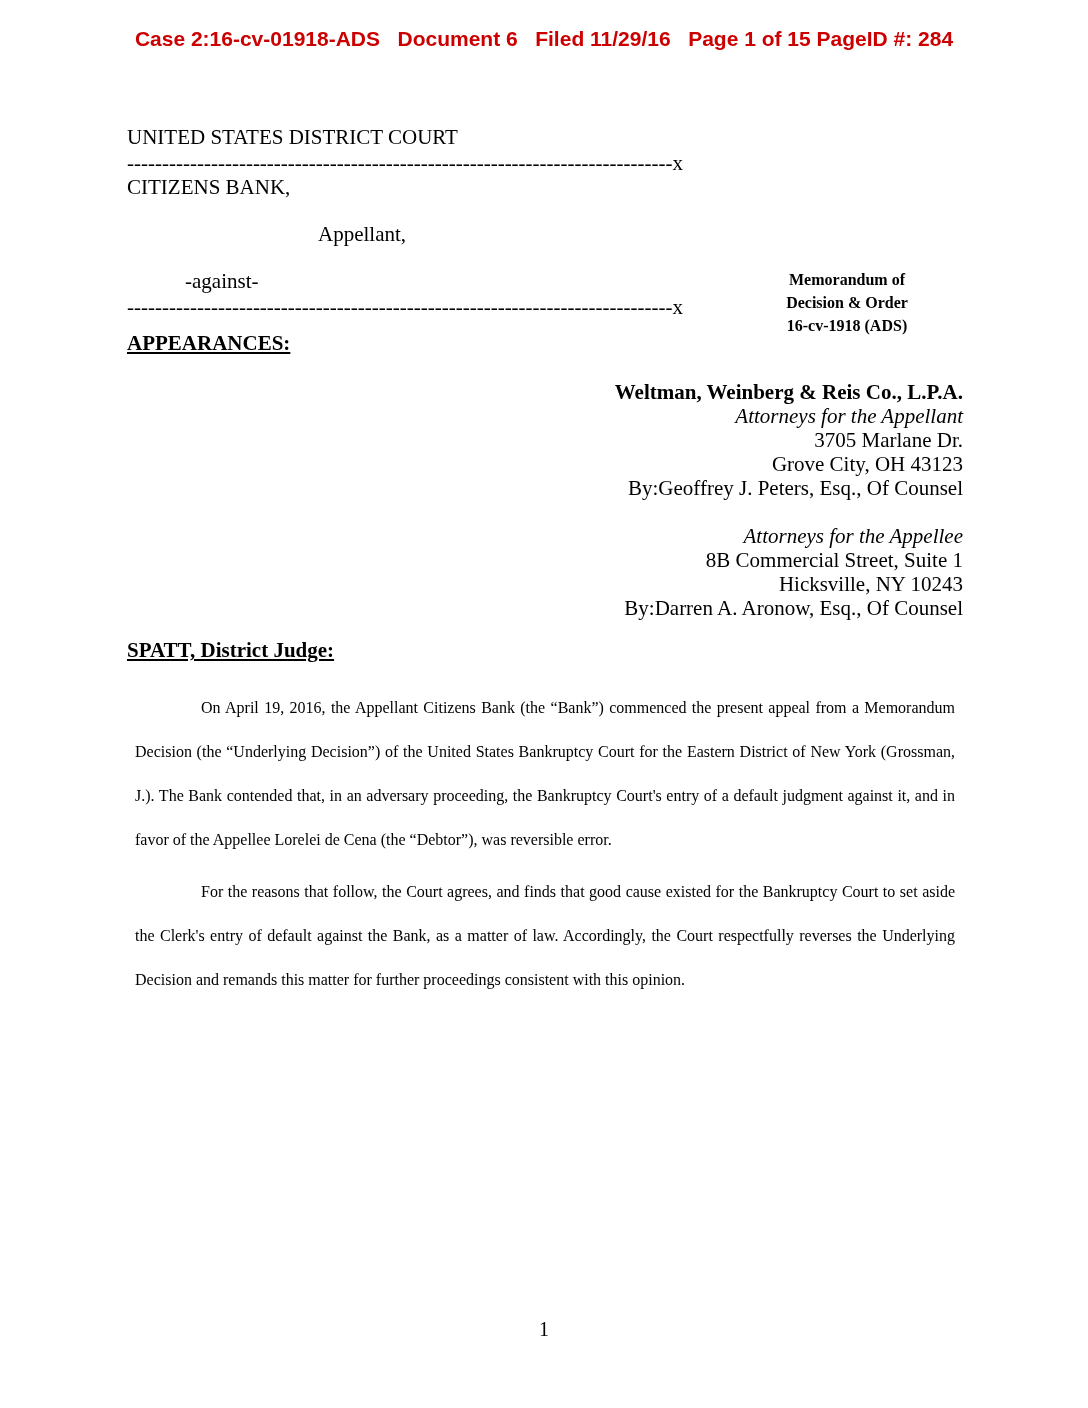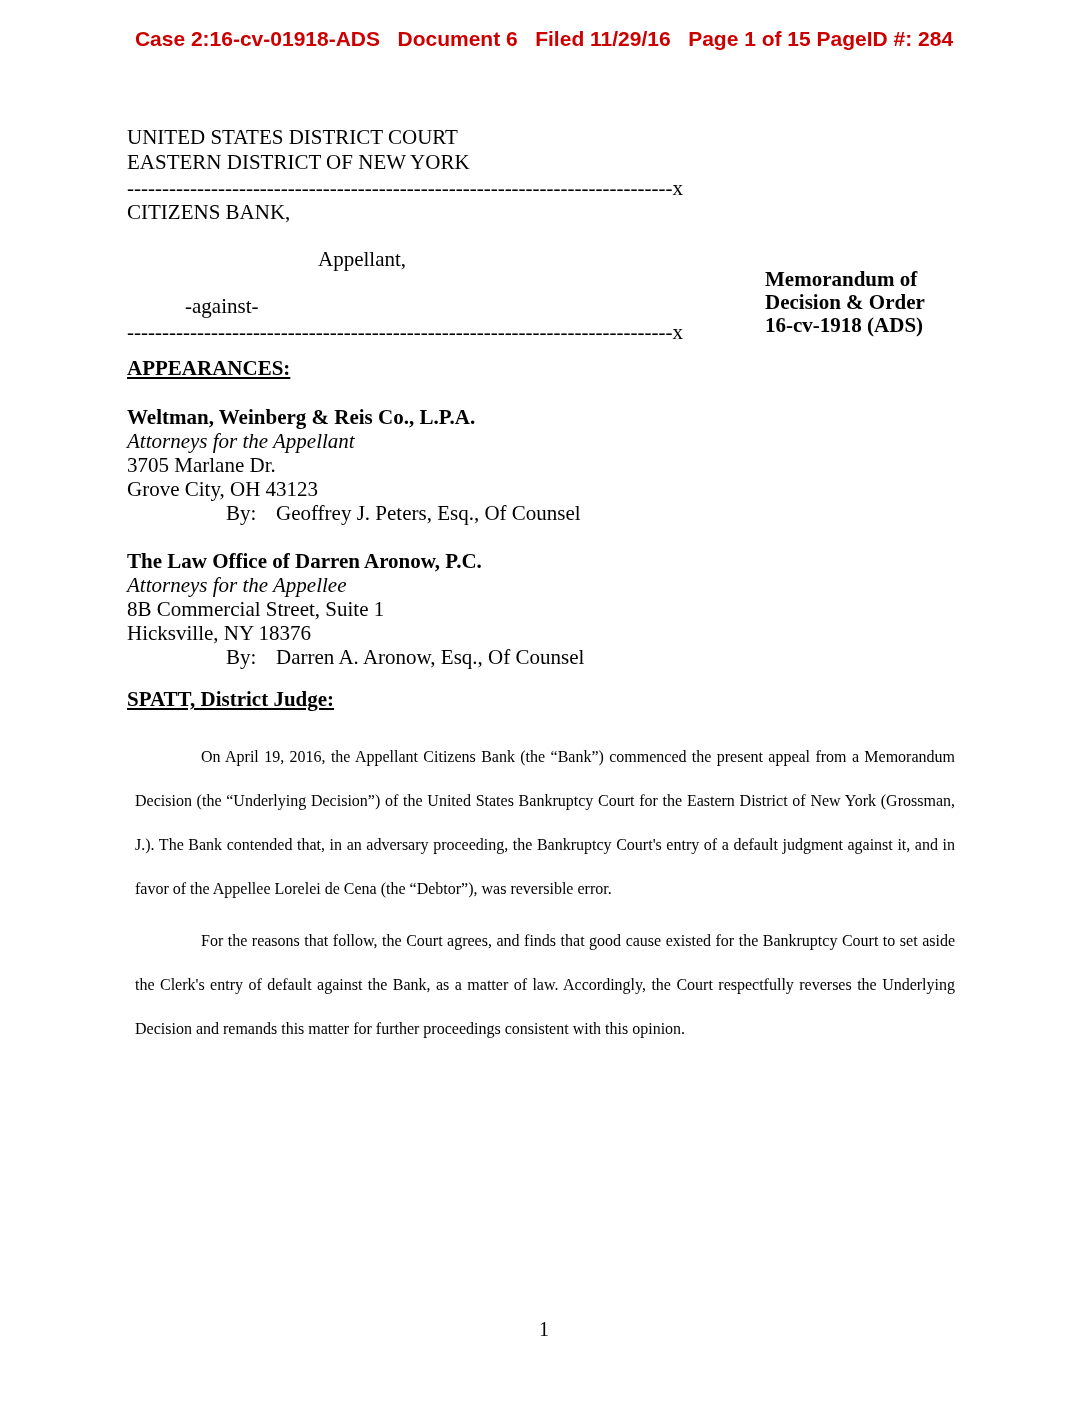--- a/index.html
+++ b/index.html
@@ -46,30 +46,31 @@
   }
   .party-role { margin-left: 191px; margin-top: 22px; }
   .versus { margin-left: 58px; margin-top: 22px; }
   .party-name-2 { margin-top: 23px; }
   .party-role-2 { margin-left: 191px; margin-top: 21px; }
   .memo-block {
     position: absolute;
     left: 765px;
     top: 268px;
     width: 164px;
+    text-align: center;
     font-weight: bold;
-    font-size: 21px;
+    font-size: 16px;
     line-height: 23px;
   }
   .appearances-heading {
     font-weight: bold;
     text-decoration: underline;
     margin-top: 12px;
   }
-  .firm-block { margin-top: 24px; line-height: 24px; }
+  .firm-block { margin-top: 24px; line-height: 24px; text-align: right; }
   .firm-name { font-weight: bold; }
   .firm-role { font-style: italic; }
   .by-line { padding-left: 80px; }
   .by-label { display: inline-block; width: 50px; margin-left: 19px; }
   .judge-line { font-weight: bold; margin-top: 18px; text-decoration: underline; }
   .body-paragraph {
     margin: 8px;
     margin-top: 23px;
     text-align: justify;
     text-indent: 66px;
@@ -95,21 +96,20 @@
 
   <div class="memo-block">
     <div>Memorandum of</div>
     <div>Decision &amp; Order</div>
     <div>16-cv-1918 (ADS)</div>
   </div>
 
   <div class="content">
 
     <div class="caption-line">UNITED STATES DISTRICT COURT</div>
-    <div class="caption-line">EASTERN DISTRICT OF NEW YORK</div>
 
     <div class="separator">------------------------------------------------------------------------------x</div>
 
     <div class="caption-line">CITIZENS BANK,</div>
     <div class="party-role">Appellant,</div>
     <div class="versus">-against-</div>
 
     <div class="separator">------------------------------------------------------------------------------x</div>
 
     <div class="appearances-heading">APPEARANCES:</div>
@@ -118,24 +118,23 @@
       <div class="firm-name">Weltman, Weinberg &amp; Reis Co., L.P.A.</div>
       <div class="firm-role">Attorneys for the Appellant</div>
       <div>3705 Marlane Dr.</div>
       <div>Grove City, OH 43123</div>
       <div class="by-line">
         <span class="by-label">By:</span><span>Geoffrey J. Peters, Esq., Of Counsel</span>
       </div>
     </div>
 
     <div class="firm-block">
-      <div class="firm-name">The Law Office of Darren Aronow, P.C.</div>
       <div class="firm-role">Attorneys for the Appellee</div>
       <div>8B Commercial Street, Suite 1</div>
-      <div>Hicksville, NY 18376</div>
+      <div>Hicksville, NY 10243</div>
       <div class="by-line">
         <span class="by-label">By:</span><span>Darren A. Aronow, Esq., Of Counsel</span>
       </div>
     </div>
 
     <div class="judge-line">SPATT, District Judge:</div>
 
     <p class="body-paragraph">On April 19, 2016, the Appellant Citizens Bank (the “Bank”) commenced the present appeal from a Memorandum Decision (the “Underlying Decision”) of the United States Bankruptcy Court for the Eastern District of New York (Grossman, J.).  The Bank contended that, in an adversary proceeding, the Bankruptcy Court's entry of a default judgment against it, and in favor of the Appellee Lorelei de Cena (the “Debtor”), was reversible error.</p>
     <p class="body-paragraph">For the reasons that follow, the Court agrees, and finds that good cause existed for the Bankruptcy Court to set aside the Clerk's entry of default against the Bank, as a matter of law.  Accordingly, the Court respectfully reverses the Underlying Decision and remands this matter for further proceedings consistent with this opinion.</p>
 

